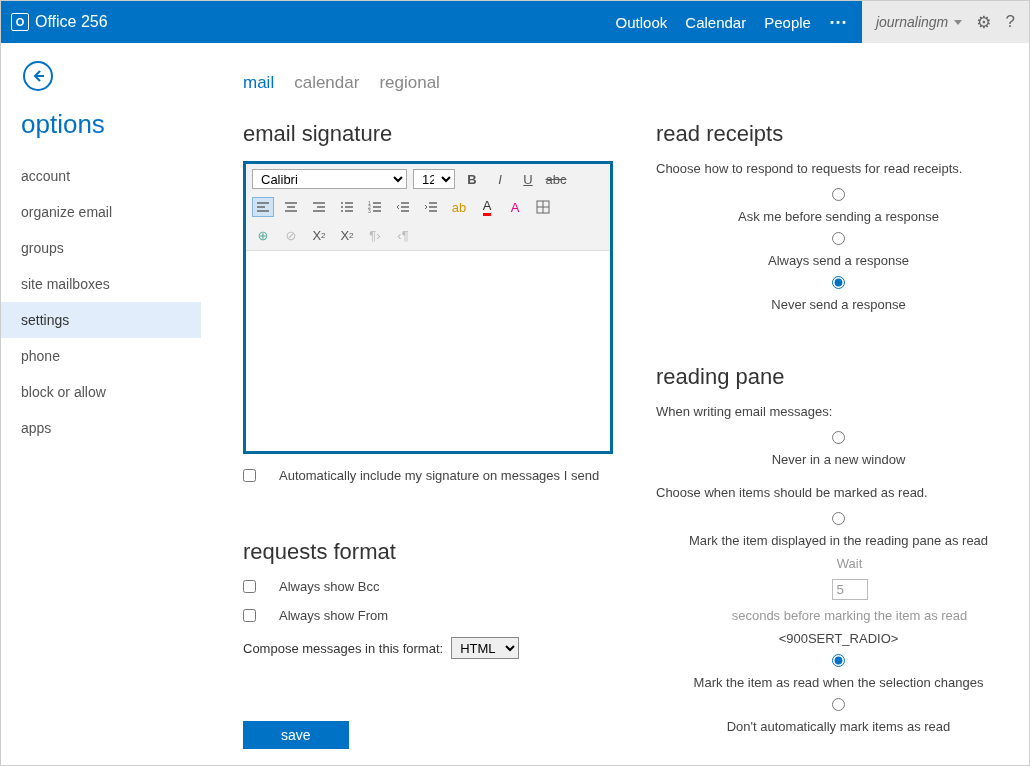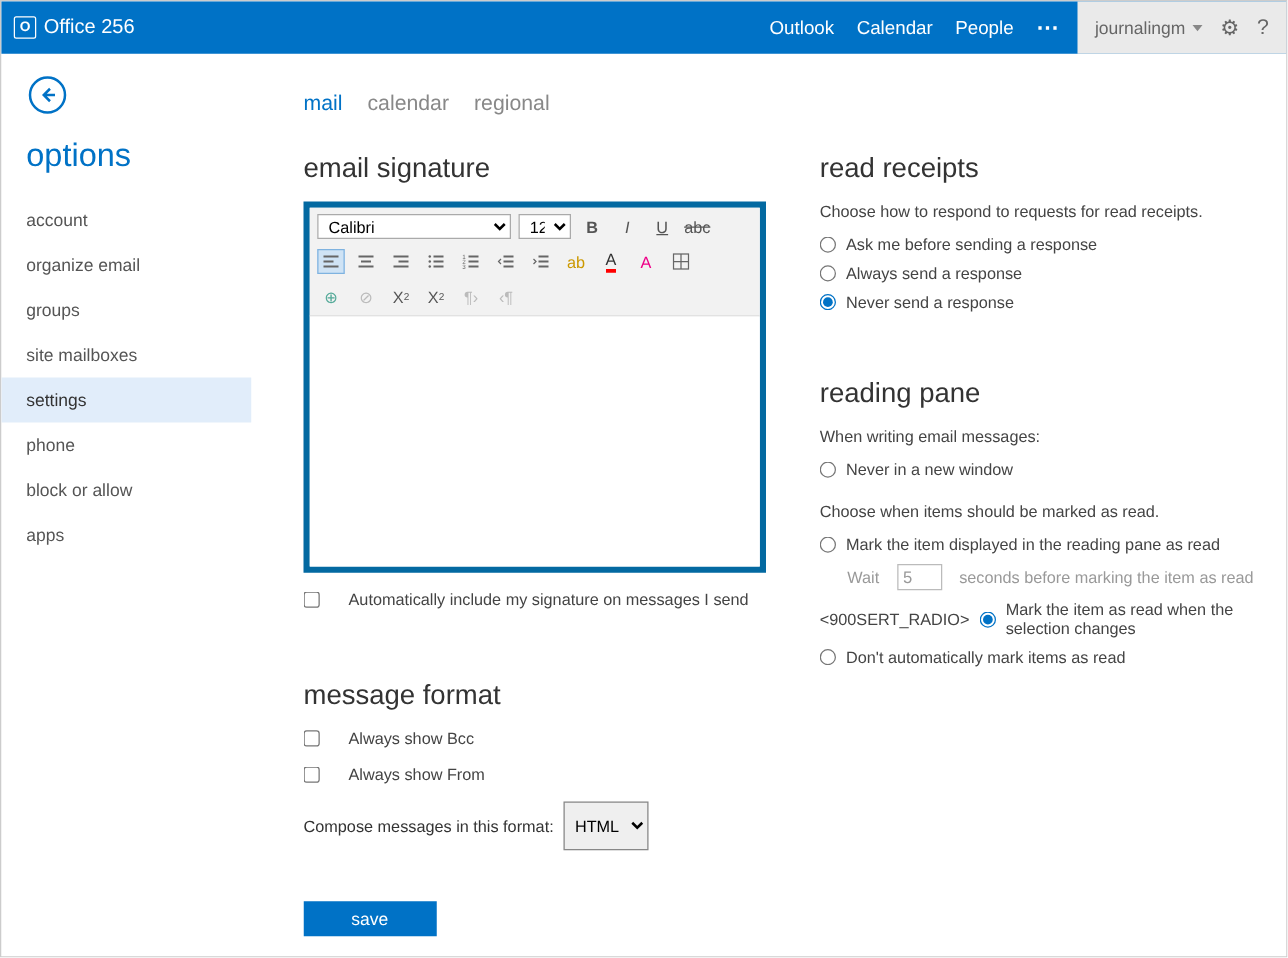--- a/index.html
+++ b/index.html
@@ -8,21 +8,21 @@
 
 
 .topbar { height: 42px; background: #0072C6; color: #fff; display: flex; align-items: center; padding: 0 12px 0 10px; }
 .logo-box { display: flex; align-items: center; gap: 6px; }
 .logo-sq { width: 18px; height: 18px; border: 1px solid #fff; border-radius: 2px; display: flex; align-items: center; justify-content: center; font-size: 11px; font-weight: bold; }
 .brand { font-size: 16px; }
 .topnav { margin-left: auto; display: flex; align-items: center; gap: 18px; font-size: 15px; }
 .topnav span { cursor: pointer; }
 .ellipsis { font-size: 18px; font-weight: bold; letter-spacing: 1px; }
 .userbar { background: #eaeaea; height: 42px; display: flex; align-items: center; padding: 0 14px; gap: 14px; margin-left: 14px; margin-right: -12px; }
-.username { color: #666; font-size: 14px; display: flex; align-items: center; gap: 6px; }
+.username { color: #666; font-size: 14px; display: flex; align-items: center; gap: 6px; font-style: italic; }
 .caret { width: 0; height: 0; border-left: 4px solid transparent; border-right: 4px solid transparent; border-top: 5px solid #888; }
 .gear, .help { color: #666; font-size: 17px; cursor: pointer; }
 
 
 .body { flex: 1; display: flex; overflow: hidden; }
 .sidebar { width: 200px; padding: 18px 0 0 20px; }
 .back-btn { width: 30px; height: 30px; border: 2px solid #0072C6; border-radius: 50%; display: flex; align-items: center; justify-content: center; color: #0072C6; cursor: pointer; font-size: 18px; margin-bottom: 18px; margin-left: 2px; }
 .options-title { color: #0072C6; font-size: 26px; font-weight: 300; margin-bottom: 18px; }
 .side-item { padding: 10px 0 10px 20px; color: #555; font-size: 14px; cursor: pointer; margin-left: -20px; }
 .side-item.active { background: #E1EDFA; color: #333; }
@@ -31,37 +31,37 @@
 .main-inner { position: absolute; inset: 0; overflow-y: scroll; padding: 30px 8px 20px 42px; }
 .tabs { display: flex; gap: 20px; font-size: 17px; margin-bottom: 28px; font-weight: 300; }
 .tab { color: #888; cursor: pointer; }
 .tab.active { color: #0072C6; }
 
 .columns { display: flex; gap: 48px; }
 .col { flex: 1; min-width: 0; }
 .section-h { font-size: 22px; font-weight: 300; color: #333; margin-bottom: 14px; }
 
 
-.editor { border: 5px solid #0369a1; width: 370px; }
+.editor { border: 3px solid #0369a1; width: 370px; }
 .toolbar { background: #f2f2f2; padding: 5px 6px; display: flex; flex-wrap: wrap; gap: 4px 6px; align-items: center; border-bottom: 1px solid #ddd; }
 .font-sel { border: 1px solid #aaa; background: #fff; font-size: 13px; padding: 1px 4px; height: 20px; width: 155px; }
 .size-sel { border: 1px solid #aaa; background: #fff; font-size: 13px; padding: 1px 4px; height: 20px; width: 42px; }
 .tbtn { width: 22px; height: 20px; display: flex; align-items: center; justify-content: center; font-size: 13px; color: #555; cursor: pointer; }
 .tbtn.sel { background: #cfe3f5; border: 1px solid #7fb3e0; }
 .tbtn svg { width: 14px; height: 14px; }
 .editor-area { height: 200px; background: #fff; }
 .check-row { display: flex; align-items: center; gap: 23px; margin-top: 14px; font-size: 13px; color: #444; }
 .check-row input[type=checkbox] { width: 13px; height: 13px; }
 
 .msgfmt { margin-top: 56px; }
 .compose-row { display: flex; align-items: center; gap: 8px; margin-top: 14px; font-size: 13px; }
-.compose-sel { border: 1px solid #888; padding: 1px 4px; height: 39px; width: 68px; font-size: 13px; }
+.compose-sel { border: 1px solid #888; padding: 1px 4px; height: 22px; width: 68px; font-size: 13px; }
 
 .desc { font-size: 13px; color: #444; margin-bottom: 12px; }
-.radio-row { display: flex; align-items: center; gap: 8px; margin-bottom: 8px; font-size: 13px; color: #444; }
+.radio-row { display: flex; align-items: center; gap: 8px; margin-bottom: 8px; font-size: 13px; color: #444; flex-direction: column; }
 .radio-row input[type=radio] { width: 13px; height: 13px; accent-color: #0072C6; }
 .indent { margin-left: 22px; color: #999; }
 .wait-input { width: 36px; border: 1px solid #bbb; padding: 2px 4px; text-align: left; margin: 0 6px; color: #999; }
 .readpane { margin-top: 52px; }
 .sub { margin-top: 18px; margin-bottom: 12px; }
 
 .save-bar { position: absolute; bottom: 16px; left: 42px; }
 .save-btn { background: #0072C6; color: #fff; border: none; padding: 6px 38px; font-size: 14px; cursor: pointer; }
 
 
@@ -224,21 +224,21 @@
                 <span class="tbtn" style="color:#bbb">‹¶</span>
               </div>
               <div class="editor-area"></div>
             </div>
             <label class="check-row">
               <input type="checkbox" style="">
               <span>Automatically include my signature on messages I send</span>
             </label>
 
             <div class="msgfmt">
-              <div class="section-h">message format</div>
+              <div class="section-h">requests format</div>
               <label class="check-row">
                 <input type="checkbox" style="">
                 <span>Always show Bcc</span>
               </label>
               <label class="check-row">
                 <input type="checkbox" style="">
                 <span>Always show From</span>
               </label>
               <div class="compose-row">
                 <span>Compose messages in this format:</span>

